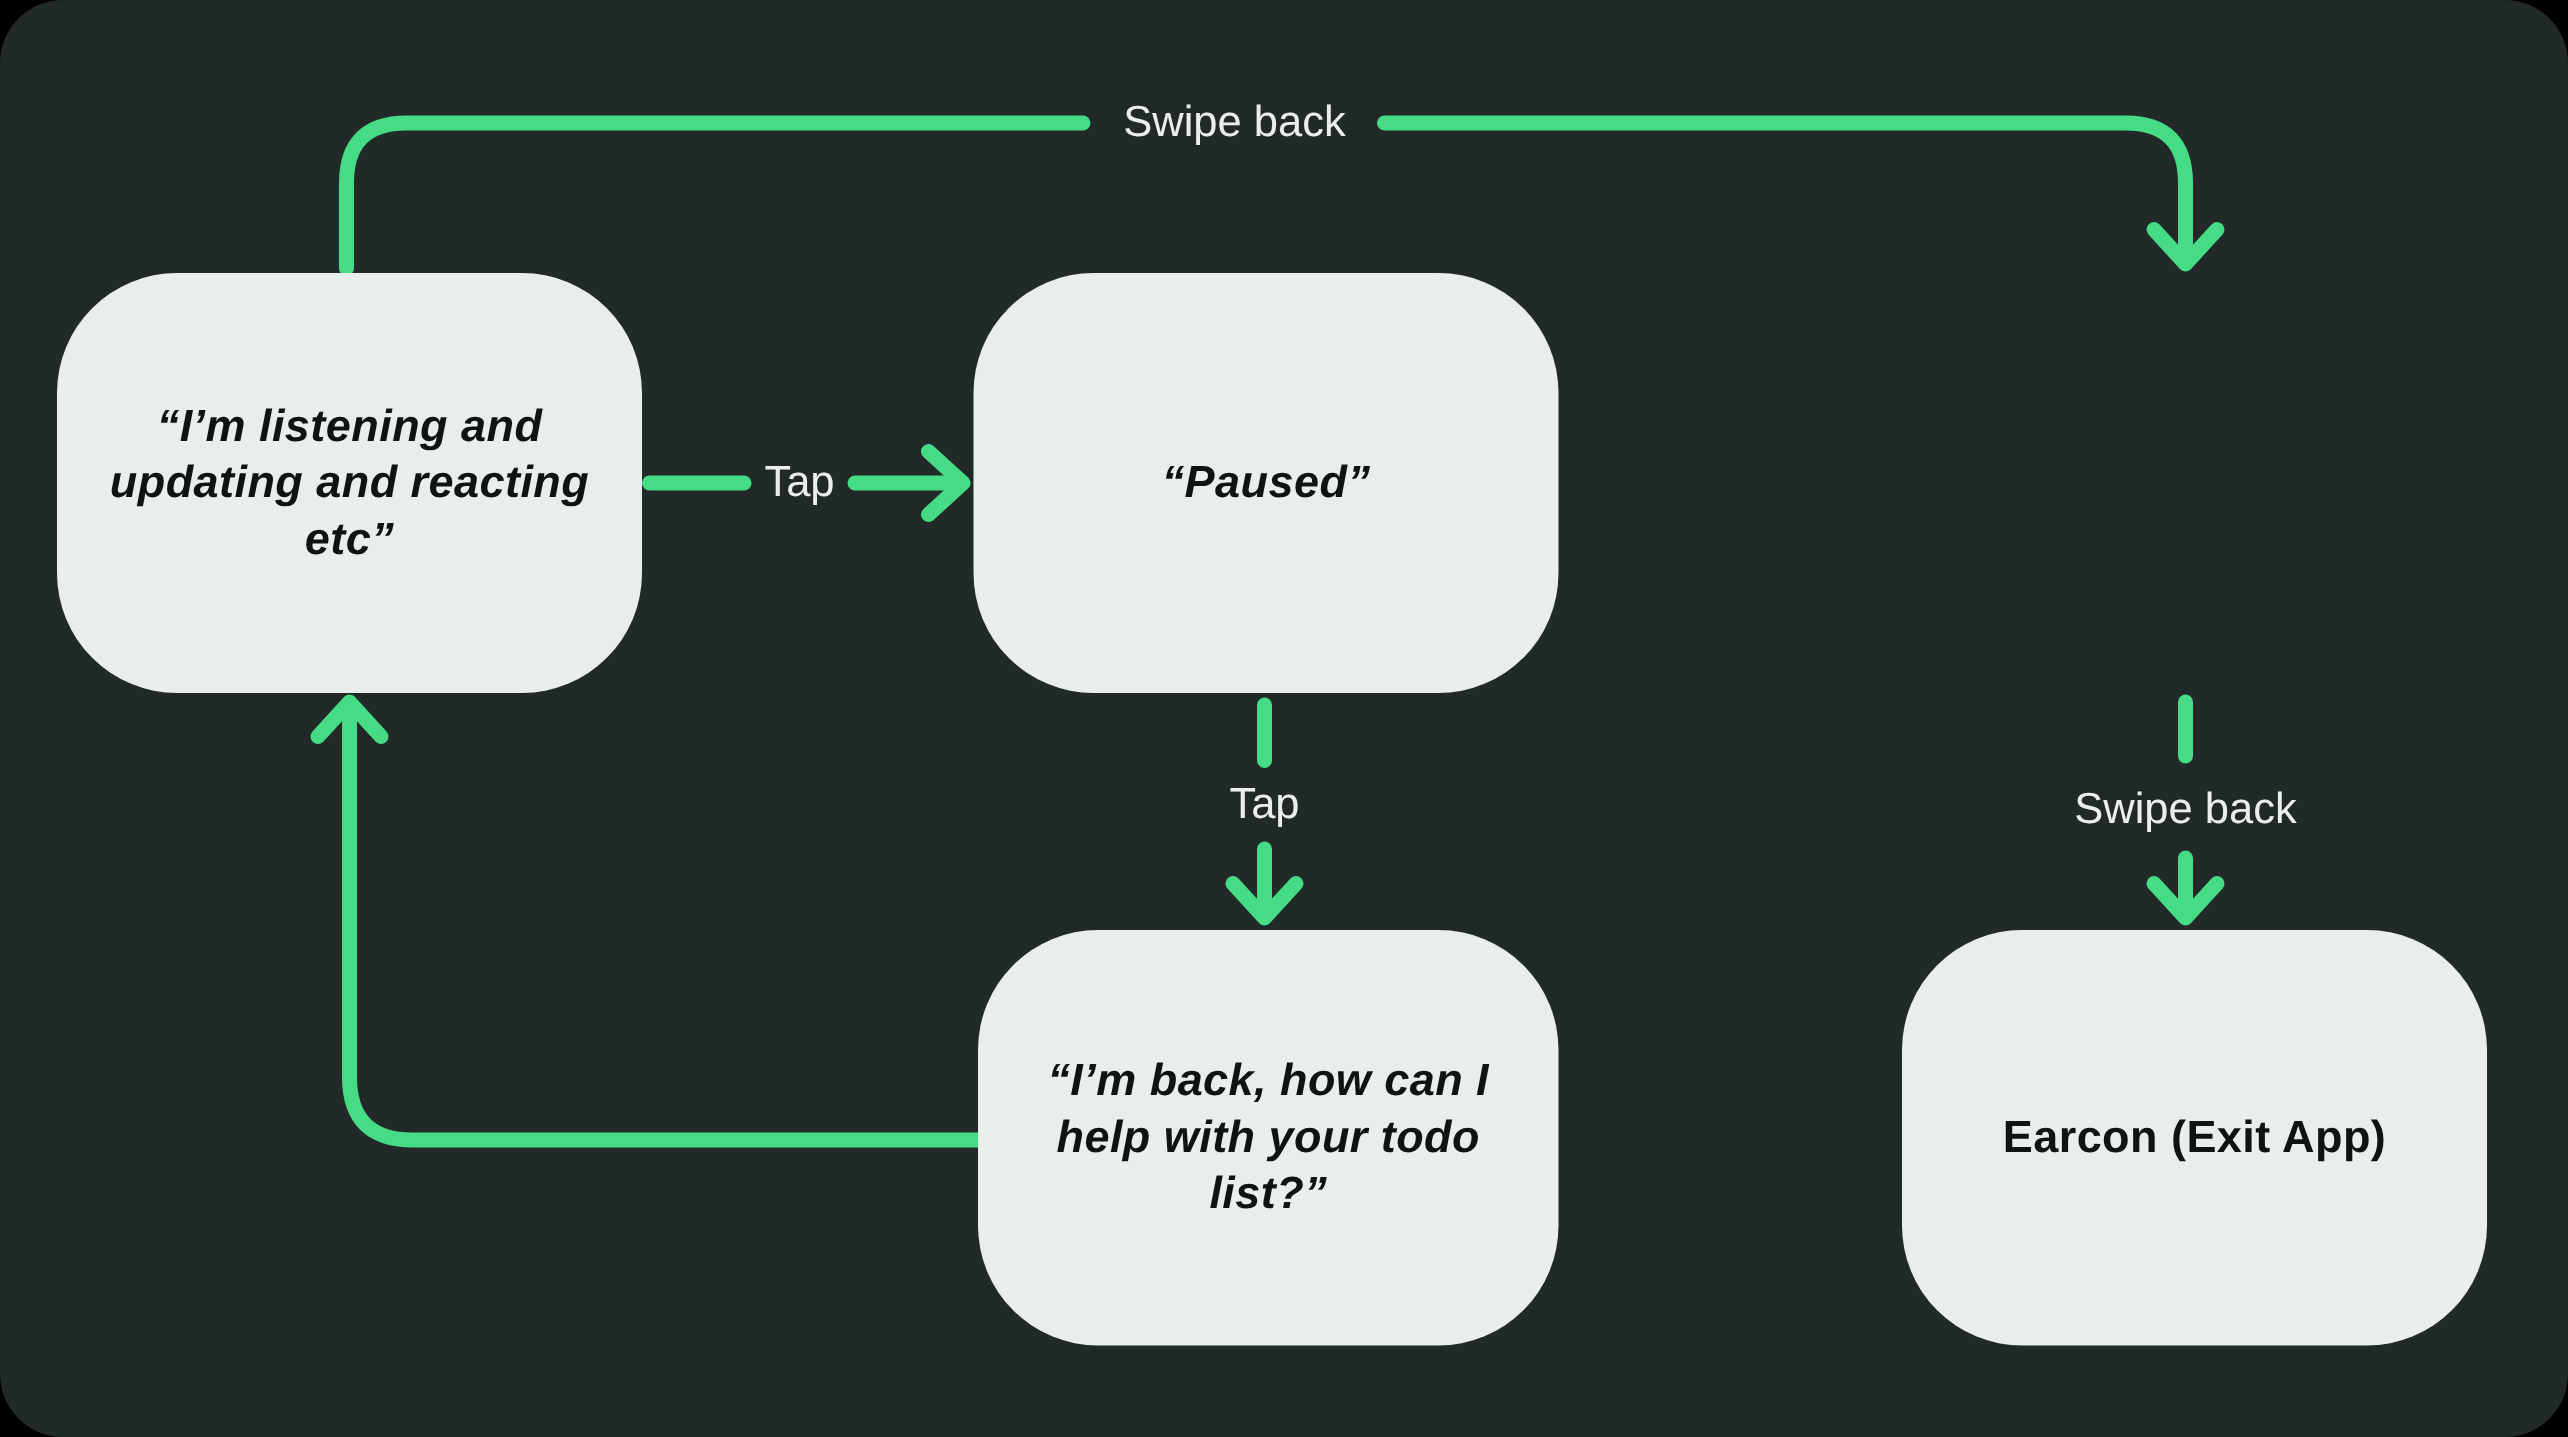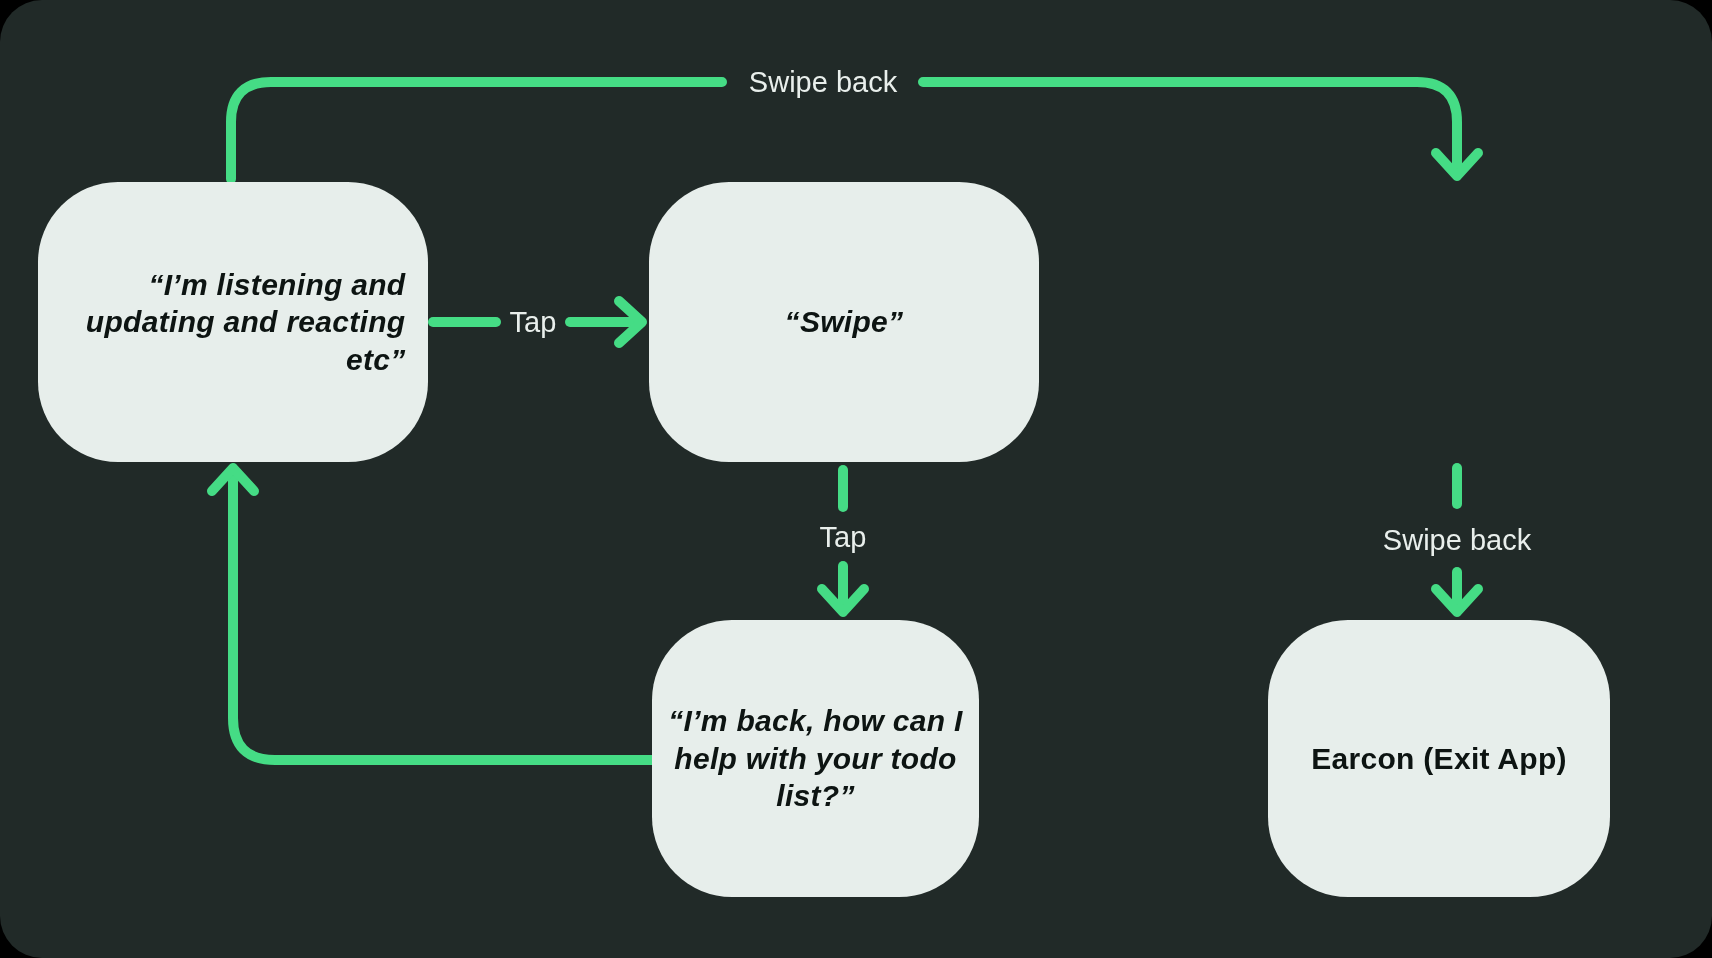--- a/index.html
+++ b/index.html
@@ -35,25 +35,25 @@
     background:var(--node-fill);
     border-radius:80px;
     display:flex;align-items:center;justify-content:center;
     text-align:center;
     color:var(--node-text);
     font-size:30px;font-weight:bold;
     line-height:1.25;
     letter-spacing:0.3px;
   }
   .node.quote{font-style:italic;}
-  .node-listening{left:38px;top:182px;width:390px;height:280px;text-align:right;}
+  .node-listening{left:38px;top:182px;width:390px;height:280px;}
   .node-paused{left:649px;top:182px;width:390px;height:280px;}
   .node-exit-confirm{left:1267px;top:182px;width:392px;height:280px;}
-  .node-back{left:652px;top:620px;width:327px;height:277px;}
-  .node-earcon{left:1268px;top:620px;width:342px;height:277px;}
+  .node-back{left:652px;top:620px;width:387px;height:277px;}
+  .node-earcon{left:1268px;top:620px;width:390px;height:277px;}
   .node-listening .node-text{max-width:345px;}
   .node-exit-confirm .node-text{max-width:285px;}
   .node-back .node-text{max-width:312px;}
   .edge-label{
     position:absolute;
     transform:translate(-50%,-50%);
     color:var(--label-text);
     font-size:29px;font-weight:normal;
     white-space:nowrap;
   }
@@ -98,21 +98,21 @@
       <path class="connector" d="M652,760 L275,760 Q233,760 233,718 L233,480"></path>
       <path class="connector" d="M212,491 L233,468 L254,491"></path>
     </g>
   </svg>
 
   <div class="node quote node-listening">
     <div class="node-text">“I’m listening and updating and reacting etc”</div>
   </div>
 
   <div class="node quote node-paused">
-    <div class="node-text">“Swipe”</div>
+    <div class="node-text">“Paused”</div>
   </div>
 
 
   <div class="node quote node-back">
     <div class="node-text">“I’m back, how can I help with your todo list?”</div>
   </div>
 
   <div class="node node-earcon">
     <div class="node-text">Earcon (Exit App)</div>
   </div>

